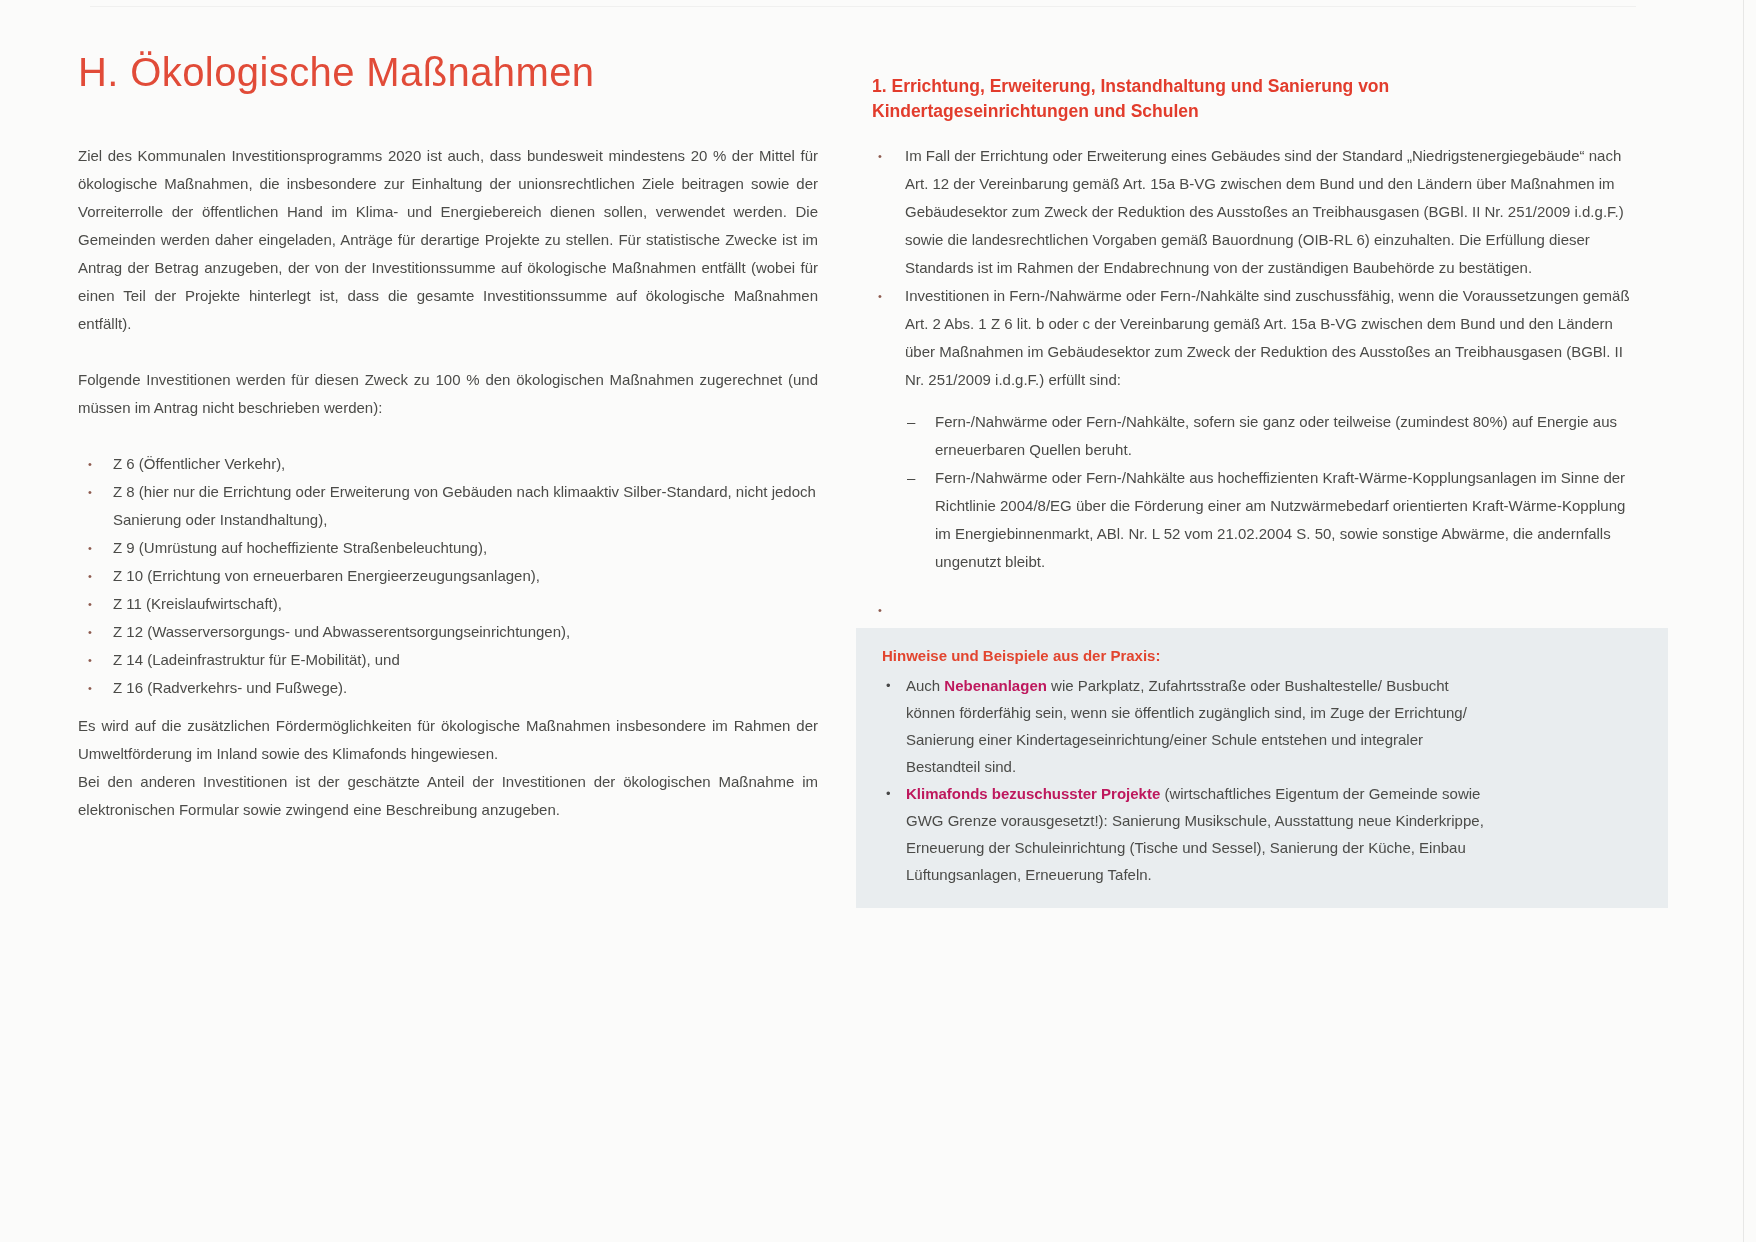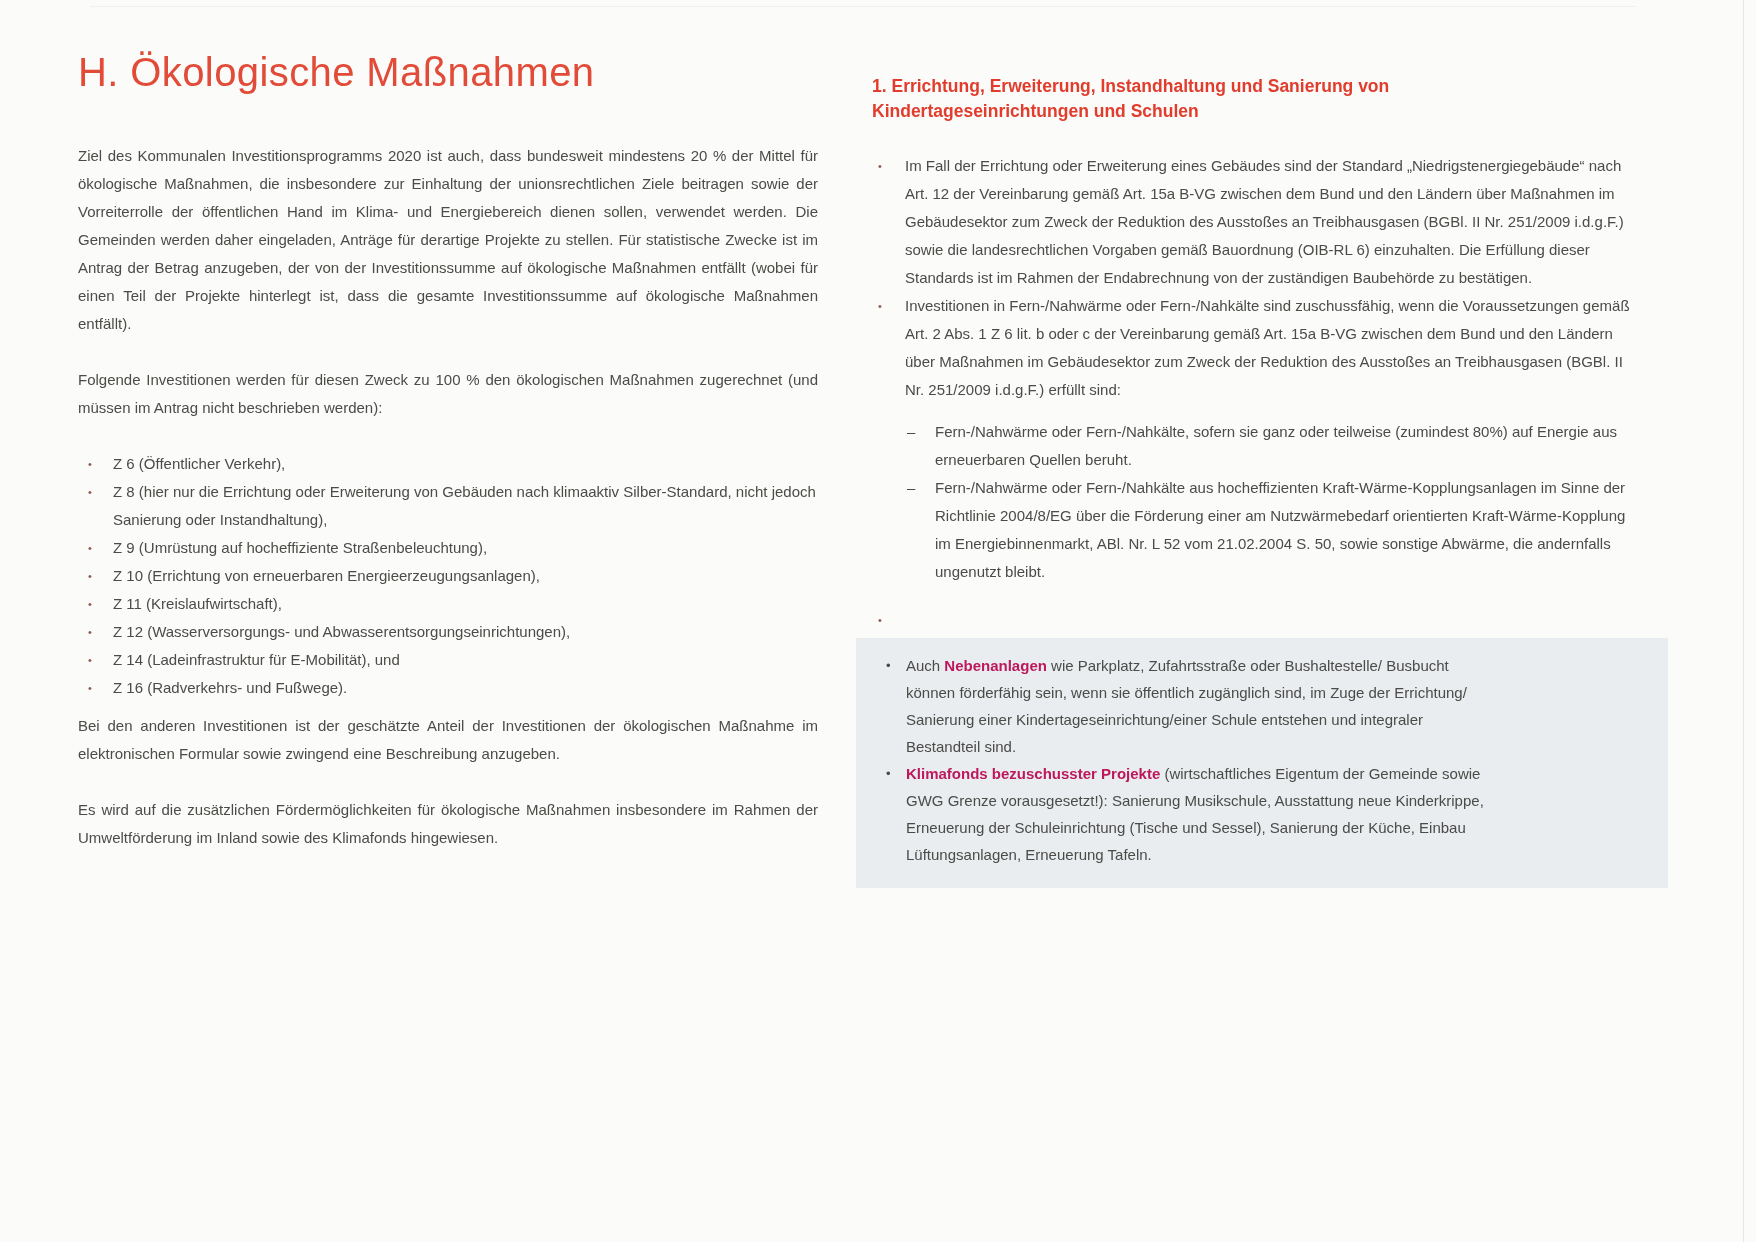--- a/index.html
+++ b/index.html
@@ -17,21 +17,21 @@
   .col{position:absolute;font-size:15px;line-height:28px;}
   .col-left{left:78px;top:48px;width:740px;}
   .col-right{left:872px;top:74px;width:770px;}
 
   h1{
     margin:0 0 46px 0;
     font-size:40px;line-height:48px;font-weight:400;letter-spacing:.4px;
     color:#e14b38;
   }
   h2{
-    margin:0 0 28px 0;max-width:700px;
+    margin:0 0 18px 0;max-width:700px;
     font-size:17.5px;line-height:25px;font-weight:700;
     color:#e23c2c;
   }
   p.body{margin:0 0 28px 0;}
   p.j{text-align:justify;}
   p.last{margin-bottom:0;}
 
   
   ul.zlist{list-style:none;margin:0 0 10px 0;padding:0;}
   ul.zlist li{position:relative;padding-left:35px;}
@@ -85,23 +85,23 @@
       <li><span class="m">•</span><span class="t">Z 6 (Öffentlicher Verkehr),</span></li>
       <li><span class="m">•</span><span class="t">Z 8 (hier nur die Errichtung oder Erweiterung von Gebäuden nach klimaaktiv Silber-Standard, nicht jedoch Sanierung oder Instandhaltung),</span></li>
       <li><span class="m">•</span><span class="t">Z 9 (Umrüstung auf hocheffiziente Straßenbeleuchtung),</span></li>
       <li><span class="m">•</span><span class="t">Z 10 (Errichtung von erneuerbaren Energieerzeugungsanlagen),</span></li>
       <li><span class="m">•</span><span class="t">Z 11 (Kreislaufwirtschaft),</span></li>
       <li><span class="m">•</span><span class="t">Z 12 (Wasserversorgungs- und Abwasserentsorgungseinrichtungen),</span></li>
       <li><span class="m">•</span><span class="t">Z 14 (Ladeinfrastruktur für E-Mobilität), und</span></li>
       <li><span class="m">•</span><span class="t">Z 16 (Radverkehrs- und Fußwege).</span></li>
     </ul>
 
+    <p class="body j last">Es wird auf die zusätzlichen Fördermöglichkeiten für ökologische Maßnahmen insbesondere im Rahmen der Umweltförderung im Inland sowie des Klimafonds hingewiesen.</p>
+
     <p class="body j">Bei den anderen Investitionen ist der geschätzte Anteil der Investitionen der ökologischen Maßnahme im elektronischen Formular sowie zwingend eine Beschreibung anzugeben.</p>
-
-    <p class="body j last">Es wird auf die zusätzlichen Fördermöglichkeiten für ökologische Maßnahmen insbesondere im Rahmen der Umweltförderung im Inland sowie des Klimafonds hingewiesen.</p>
   </section>
 
   <section class="col col-right">
     <h2>1. Errichtung, Erweiterung, Instandhaltung und Sanierung von Kindertageseinrichtungen und Schulen</h2>
 
     <div class="rb">
       <span class="m">•</span>
       <span>Im Fall der Errichtung oder Erweiterung eines Gebäudes sind der Standard „Niedrigstenergiegebäude“ nach Art. 12 der Vereinbarung gemäß Art. 15a B-VG zwischen dem Bund und den Ländern über Maßnahmen im Gebäudesektor zum Zweck der Reduktion des Ausstoßes an Treibhausgasen (BGBl. II Nr. 251/2009 i.d.g.F.) sowie die landesrechtlichen Vorgaben gemäß Bauordnung (OIB-RL 6) einzuhalten. Die Erfüllung dieser Standards ist im Rahmen der Endabrechnung von der zuständigen Baubehörde zu bestätigen.</span>
     </div>
     <div class="rb">
@@ -119,20 +119,21 @@
         <span>Fern-/Nahwärme oder Fern-/Nahkälte aus hocheffizienten Kraft-Wärme-Kopplungsanlagen im Sinne der Richtlinie 2004/8/EG über die Förderung einer am Nutzwärmebedarf orientierten Kraft-Wärme-Kopplung im Energiebinnenmarkt, ABl. Nr. L 52 vom 21.02.2004 S. 50, sowie sonstige Abwärme, die andernfalls ungenutzt bleibt.</span>
       </div>
     </div>
 
 
     <div class="rb mt">
       <span class="m">•</span>
     </div>
 
     <div class="box">
+      <div class="box-heading">Hinweise und Beispiele aus der Praxis:</div>
       <div class="bb">
         <span class="bm">•</span>
         <span class="t"><span>Auch </span><b>Nebenanlagen</b><span> wie Parkplatz, Zufahrtsstraße oder Bushaltestelle/ Busbucht können förderfähig sein, wenn sie öffentlich zugänglich sind, im Zuge der Errichtung/ Sanierung einer Kindertageseinrichtung/einer Schule entstehen und integraler Bestandteil sind.</span></span>
       </div>
       <div class="bb">
         <span class="bm">•</span>
         <span class="t"><span></span><b>Klimafonds bezuschusster Projekte</b><span> (wirtschaftliches Eigentum der Gemeinde sowie GWG Grenze vorausgesetzt!): Sanierung Musikschule, Ausstattung neue Kinderkrippe, Erneuerung der Schuleinrichtung (Tische und Sessel), Sanierung der Küche, Einbau Lüftungsanlagen, Erneuerung Tafeln.</span></span>
       </div>
     </div>
   </section>

